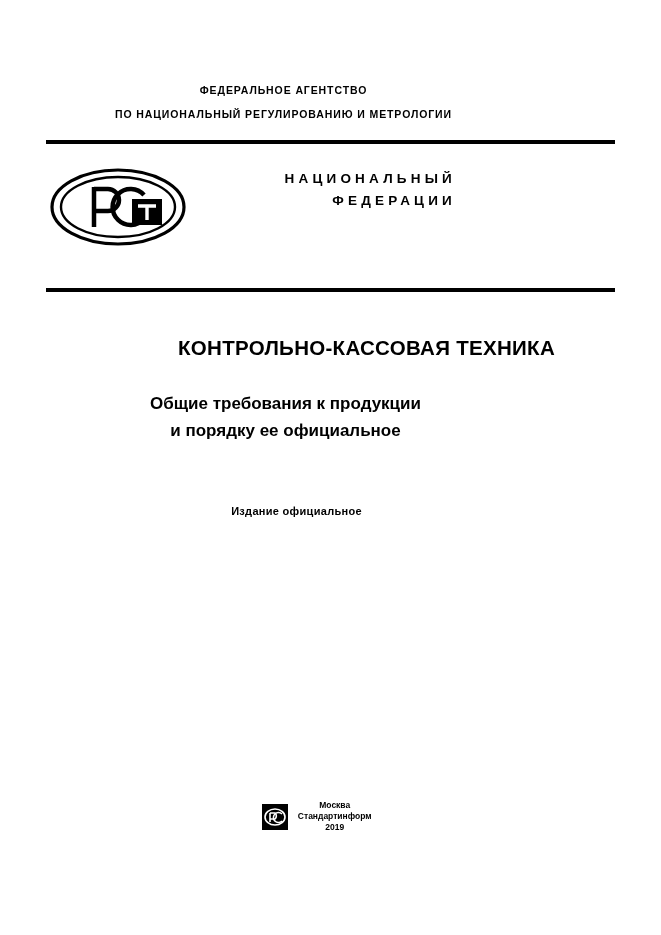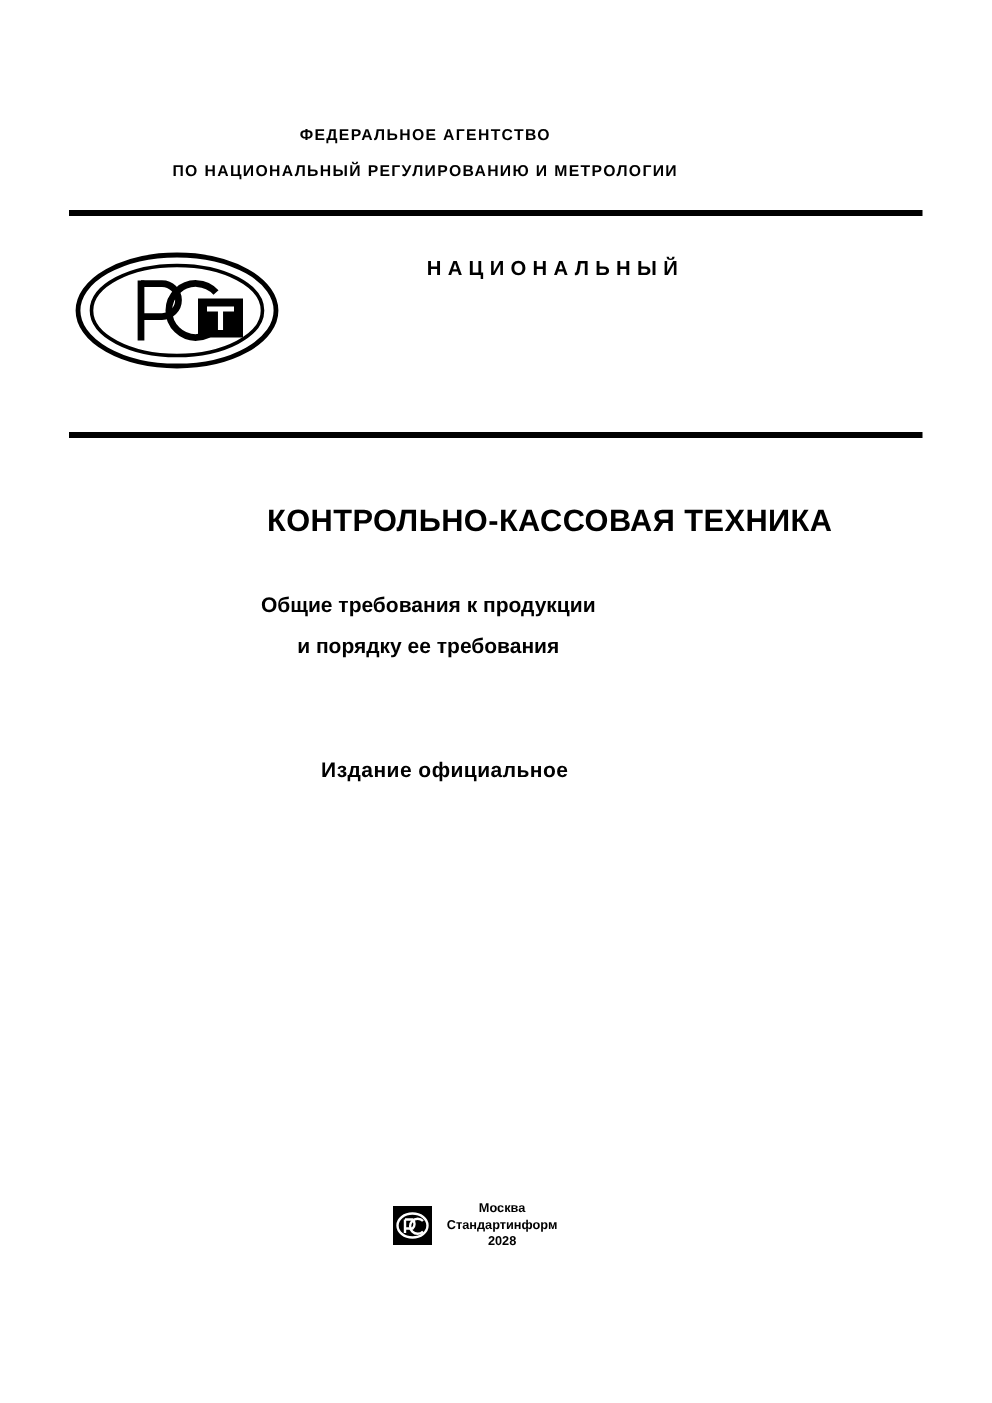--- a/index.html
+++ b/index.html
@@ -106,32 +106,32 @@
     letter-spacing: 0.3px;
     margin-left: 36px;
   }
   .doc-subtitle {
     position: absolute;
     left: 0;
     top: 390px;
     width: 571px;
     text-align: center;
     font-weight: bold;
-    font-size: 14px;
+    font-size: 17px;
     line-height: 27px;
   }
 
   
   .edition {
     position: absolute;
     left: 0;
     top: 505px;
     width: 593px;
     text-align: center;
-    font-size: 14px;
+    font-size: 11px;
     font-weight: bold;
     letter-spacing: 0.3px;
   }
 
   
   .publisher {
     position: absolute;
     left: 0;
     top: 800px;
     width: 634px;
@@ -180,45 +180,46 @@
 
       <path d="M96 32 A18 18 0 1 0 96 56" fill="none" stroke="#000" stroke-width="4.5"></path>
 
       <rect x="84" y="36" width="30" height="26" fill="#000"></rect>
       <path d="M90 43 L108 43 M99 43 L99 57" fill="none" stroke="#fff" stroke-width="3.4"></path>
     </svg>
   </div>
 
   <div class="std-title">
     <div>НАЦИОНАЛЬНЫЙ</div>
+    <div>ФЕДЕРАЦИИ</div>
   </div>
 
 
   <div class="rule rule-bottom"></div>
 
   <div class="doc-title">КОНТРОЛЬНО-КАССОВАЯ ТЕХНИКА</div>
 
   <div class="doc-subtitle">
     <div>Общие требования к продукции</div>
-    <div>и порядку ее требования</div>
+    <div>и порядку ее официальное</div>
   </div>
 
   <div class="edition">Издание официальное</div>
 
   <div class="publisher">
     <div class="publisher-inner">
       <span class="publisher-logo">
         <svg viewBox="0 0 26 26" width="26" height="26" xmlns="http://www.w3.org/2000/svg">
           <rect x="0" y="0" width="26" height="26" fill="#000"></rect>
           <ellipse cx="13" cy="13" rx="10" ry="8" fill="none" stroke="#fff" stroke-width="1.6"></ellipse>
           <path d="M8 9 L8 18 M8 9 L13 9 A4 4 0 0 1 13 15 L8 15" fill="none" stroke="#fff" stroke-width="1.6"></path>
           <path d="M20 10 A5 5 0 1 0 20 17" fill="none" stroke="#fff" stroke-width="1.6"></path>
         </svg>
       </span>
       <span class="publisher-text">
         <span style="display:block">Москва</span>
         <span style="display:block">Стандартинформ</span>
-        <span style="display:block">2028</span>
+        <span style="display:block">2019</span>
       </span>
     </div>
   </div>
 
 </div>
 
 </body></html>

